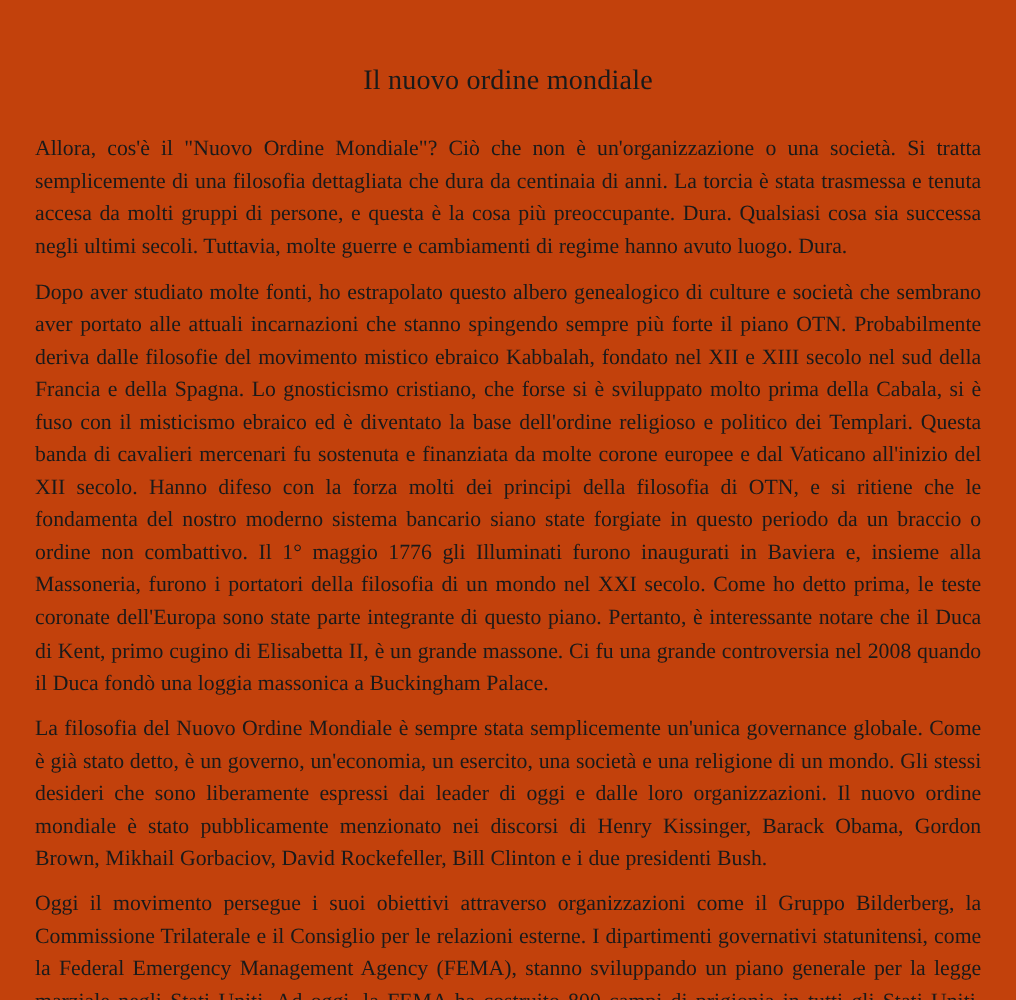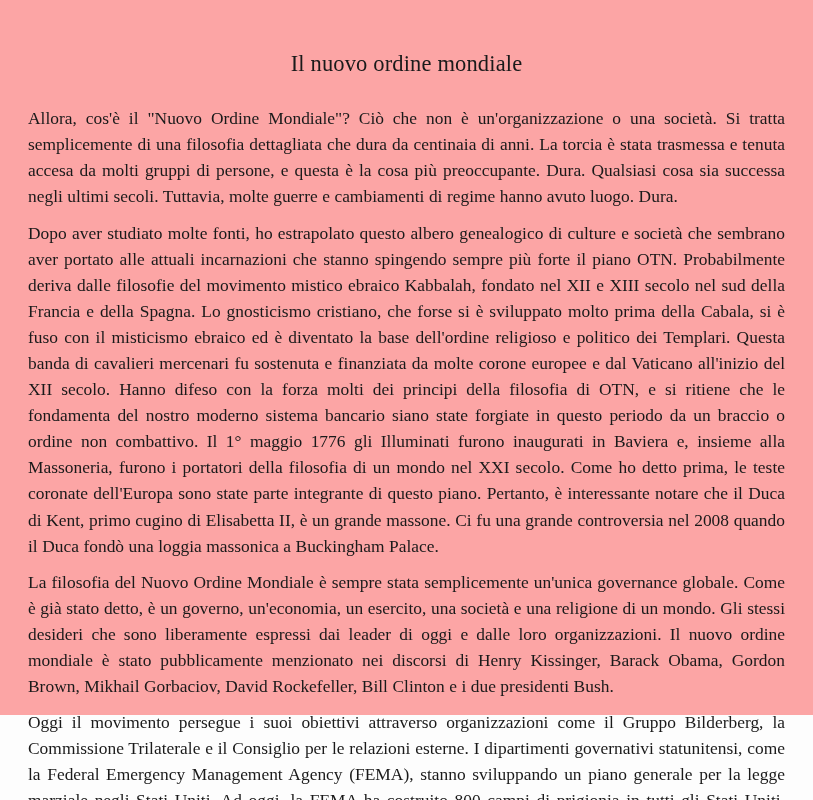--- a/index.html
+++ b/index.html
@@ -10,24 +10,24 @@
   body {
     width: 813px;
     height: 800px;
     overflow: hidden;
     font-family: "Liberation Serif", "DejaVu Serif", serif;
     color: #1a1a1a;
     -webkit-font-smoothing: antialiased;
   }
   .page {
     width: 813px;
-    height: 715px;
+    height: 800px;
     box-sizing: border-box;
     padding: 0 28px;
-    background: #fca5a5;
+    background: #c2410c;
     position: relative;
   }
   .doc-title {
     text-align: center;
     font-size: 22.5px;
     font-weight: normal;
     line-height: 1.25;
     margin: 0;
     padding-top: 50px;
     letter-spacing: 0.15px;

